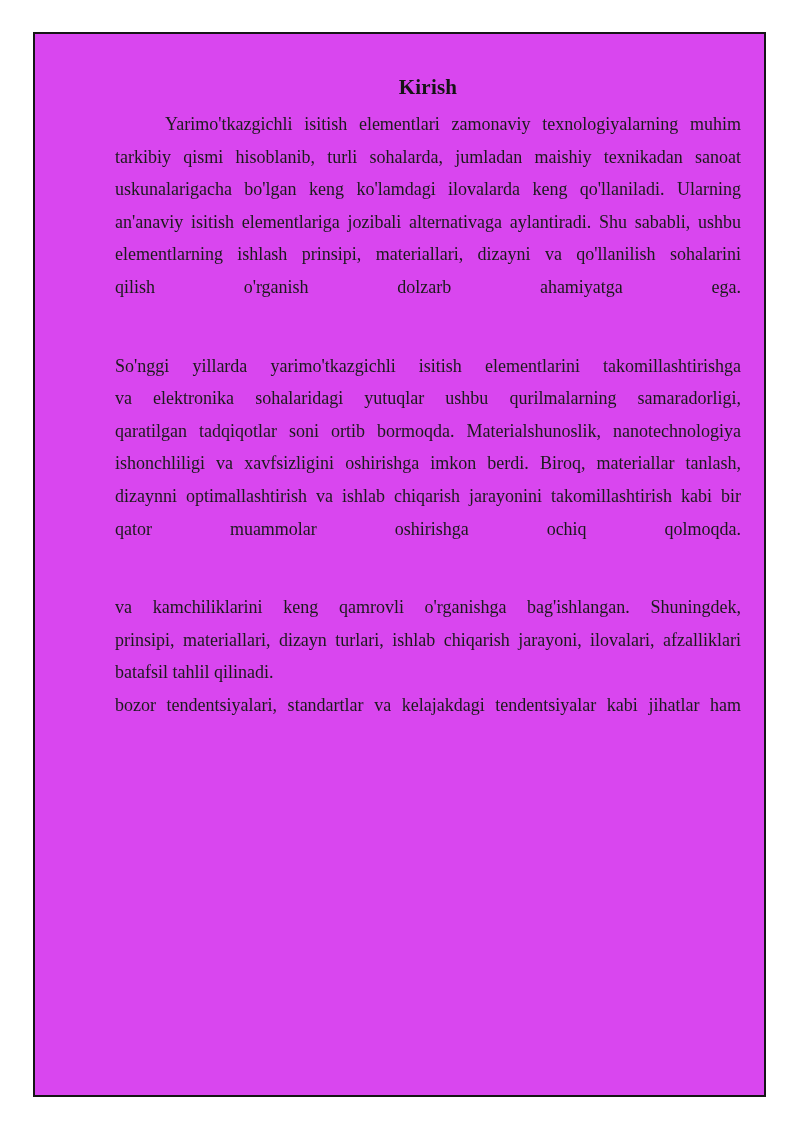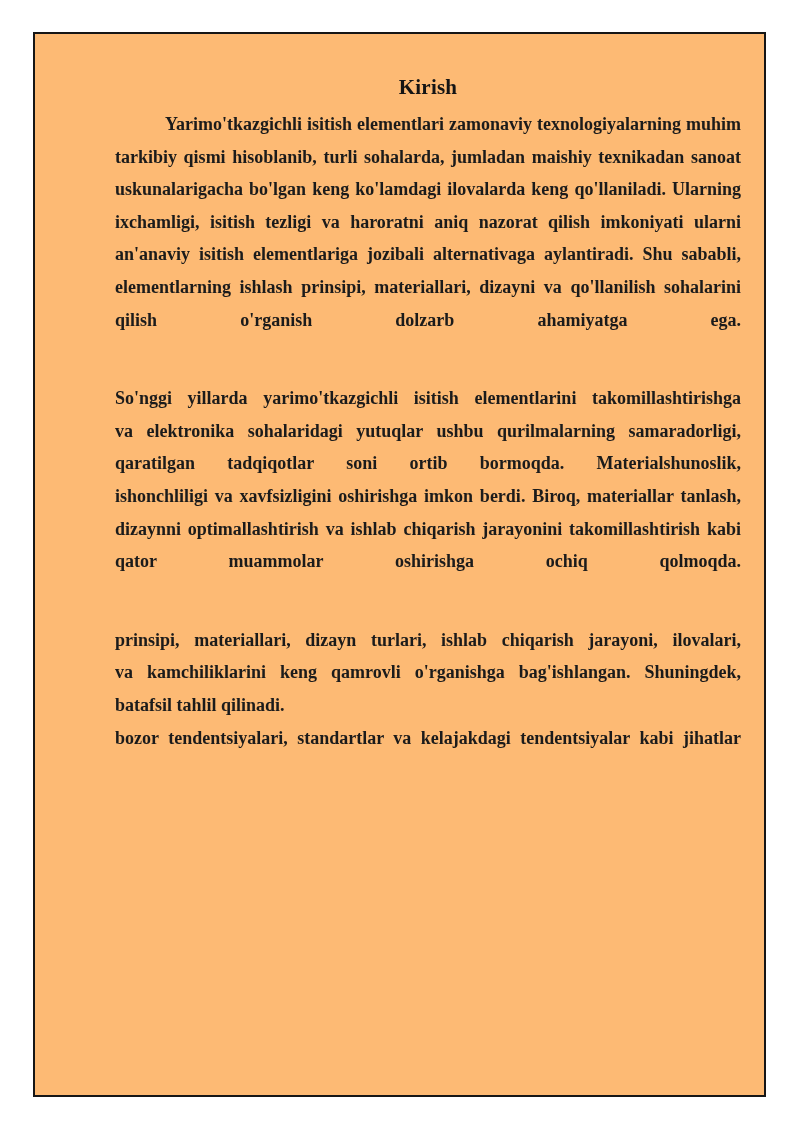--- a/index.html
+++ b/index.html
@@ -16,38 +16,37 @@
     overflow: hidden;
   }
   .page-frame {
     position: absolute;
     left: 33px;
     top: 32px;
     width: 733px;
     height: 1065px;
     box-sizing: border-box;
     border: 2.5px solid #161616;
-    background: #fdba74;
+    background: #d946ef;
   }
   .content {
     box-sizing: border-box;
     padding: 40px 23px 0 80px;
   }
   .doc-title {
     text-align: center;
     font-weight: bold;
     font-size: 21px;
     line-height: 26px;
     color: #141414;
     margin: 0 0 8px 0;
     letter-spacing: 0.2px;
   }
   .paragraph {
     margin: 0;
-    font-weight: bold;
   }
   .paragraph + .paragraph {
     margin-top: 46px;
   }
   .line {
     font-size: 18px;
     line-height: 32.6px;
     height: 32.6px;
     overflow: hidden;
     text-align: justify;
@@ -67,36 +66,35 @@
 
 <div class="page-frame">
   <div class="content">
 
     <div class="doc-title">Kirish</div>
 
     <div class="paragraph">
       <div class="line indent">Yarimo'tkazgichli isitish elementlari zamonaviy texnologiyalarning muhim</div>
       <div class="line">tarkibiy qismi hisoblanib, turli sohalarda, jumladan maishiy texnikadan sanoat</div>
       <div class="line">uskunalarigacha bo'lgan keng ko'lamdagi ilovalarda keng qo'llaniladi. Ularning</div>
-      <div class="line">ixchamligi, isitish tezligi va haroratni aniq nazorat qilish imkoniyati ularni</div>
       <div class="line">an'anaviy isitish elementlariga jozibali alternativaga aylantiradi. Shu sababli, ushbu</div>
       <div class="line">elementlarning ishlash prinsipi, materiallari, dizayni va qo'llanilish sohalarini</div>
       <div class="line">qilish o'rganish dolzarb ahamiyatga ega.</div>
     </div>
 
     <div class="paragraph">
       <div class="line">So'nggi yillarda yarimo'tkazgichli isitish elementlarini takomillashtirishga</div>
       <div class="line">va elektronika sohalaridagi yutuqlar ushbu qurilmalarning samaradorligi,</div>
       <div class="line">qaratilgan tadqiqotlar soni ortib bormoqda. Materialshunoslik, nanotechnologiya</div>
       <div class="line">ishonchliligi va xavfsizligini oshirishga imkon berdi. Biroq, materiallar tanlash,</div>
       <div class="line">dizaynni optimallashtirish va ishlab chiqarish jarayonini takomillashtirish kabi bir</div>
       <div class="line">qator muammolar oshirishga ochiq qolmoqda.</div>
     </div>
 
     <div class="paragraph">
+      <div class="line">va kamchiliklarini keng qamrovli o'rganishga bag'ishlangan. Shuningdek,</div>
       <div class="line">prinsipi, materiallari, dizayn turlari, ishlab chiqarish jarayoni, ilovalari, afzalliklari</div>
-      <div class="line">va kamchiliklarini keng qamrovli o'rganishga bag'ishlangan. Shuningdek,</div>
       <div class="line align-left">batafsil tahlil qilinadi.</div>
       <div class="line">bozor tendentsiyalari, standartlar va kelajakdagi tendentsiyalar kabi jihatlar ham</div>
     </div>
 
   </div>
 </div>
 
 </body></html>

